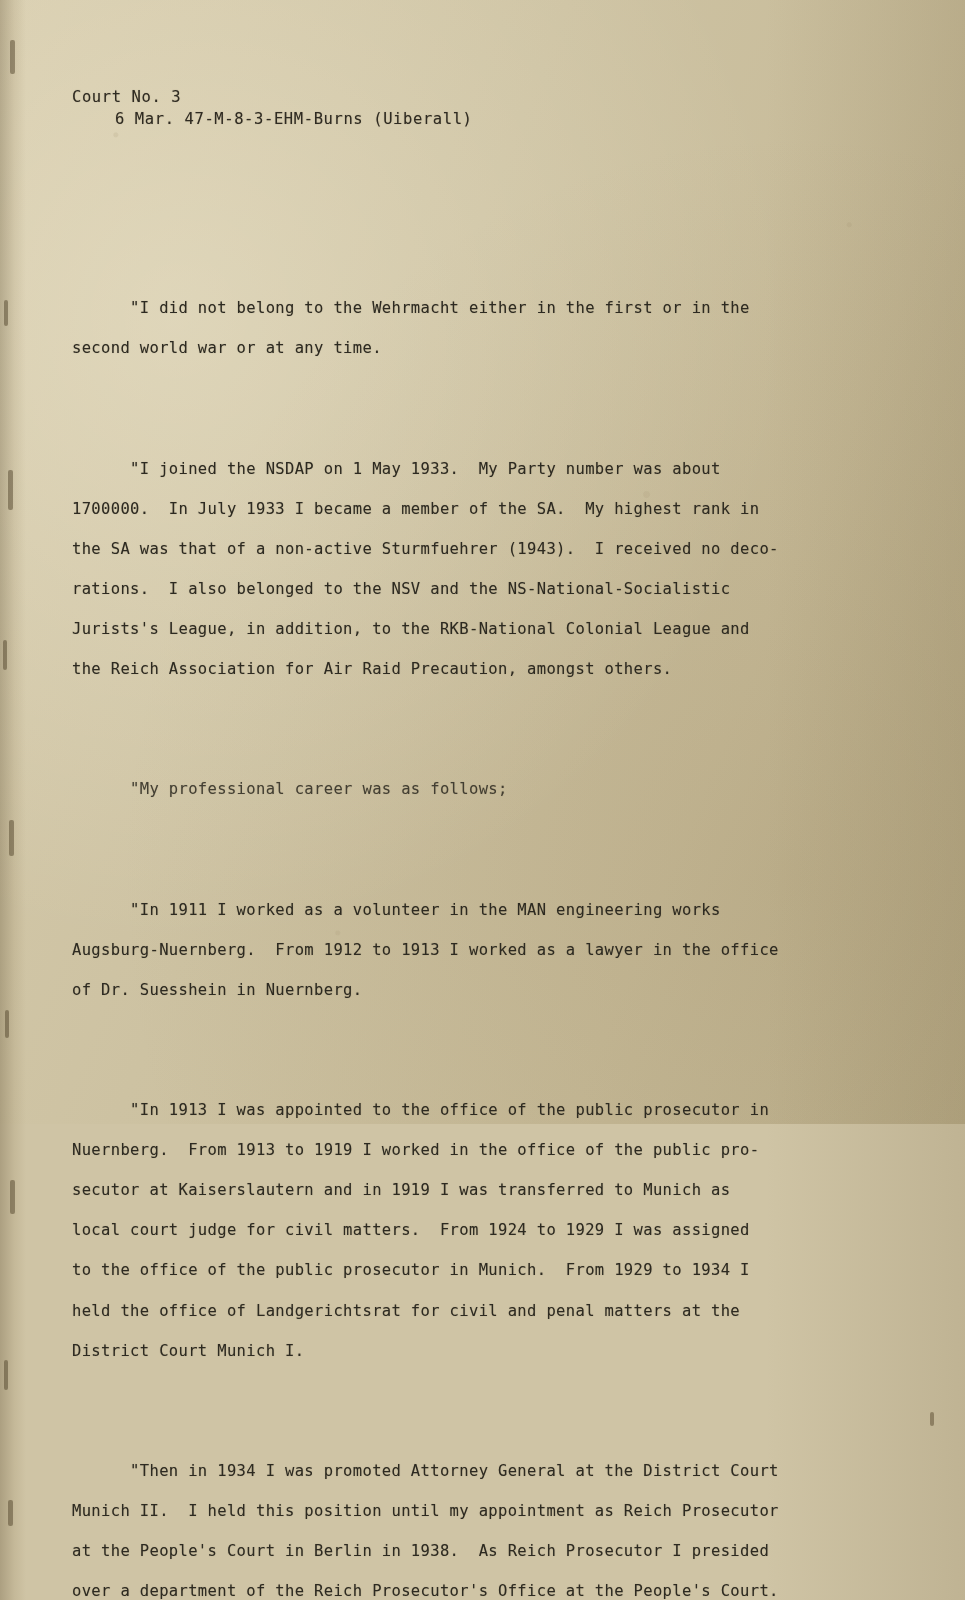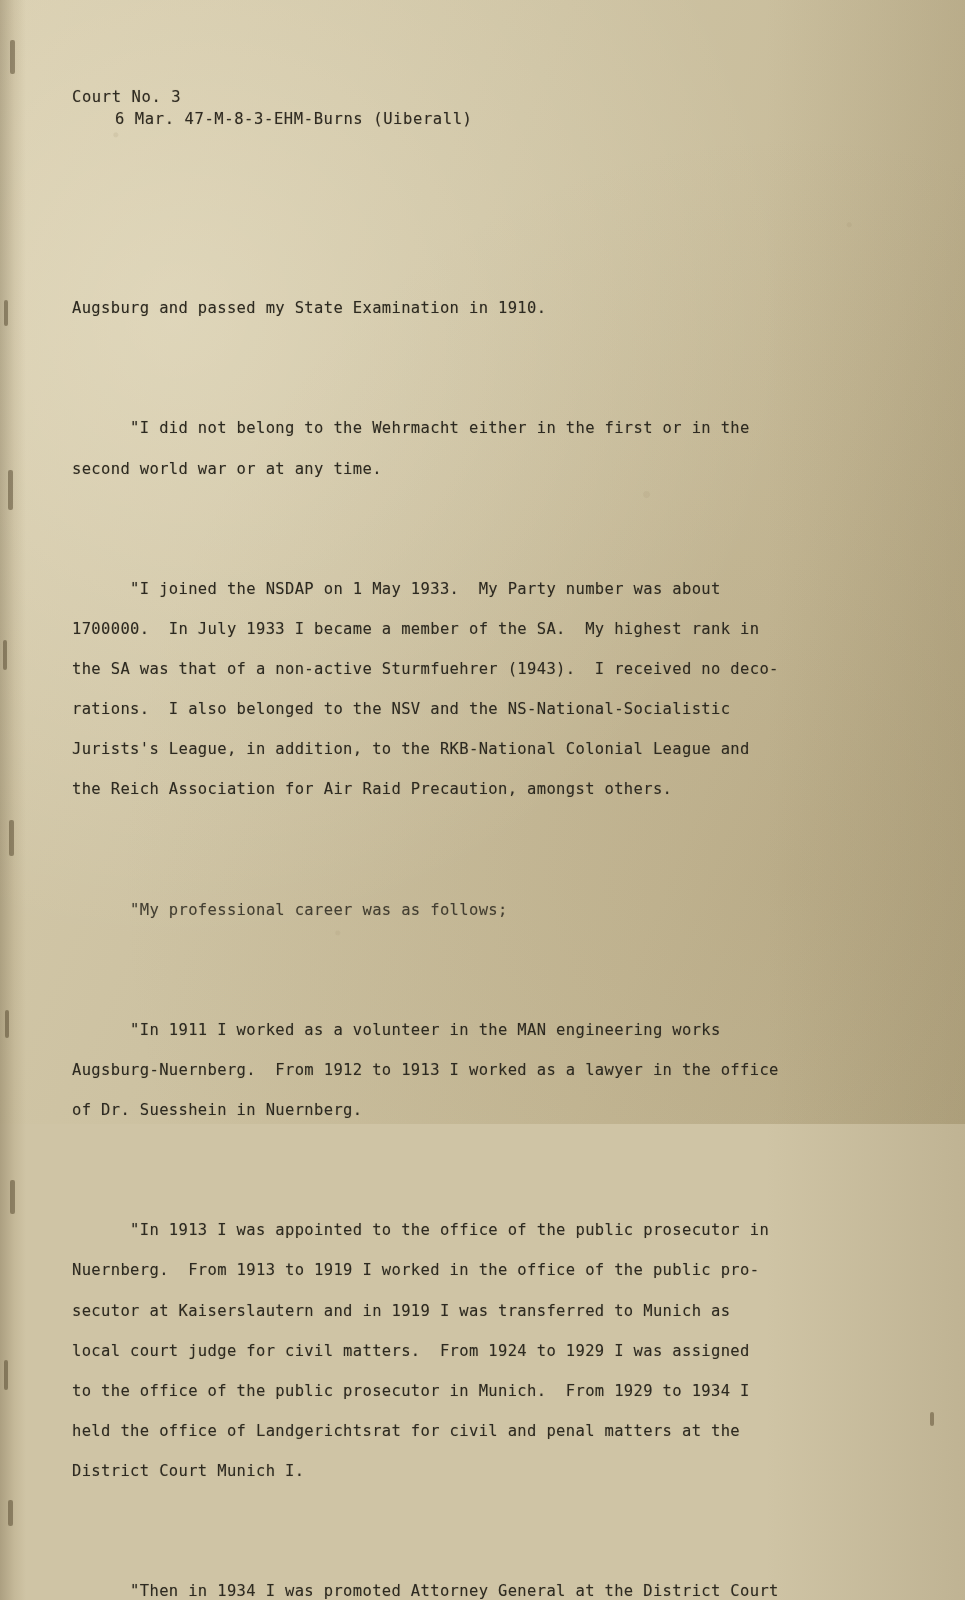--- a/index.html
+++ b/index.html
@@ -125,21 +125,20 @@
     <span style="left:8px; top:1500px; width:5px; height:26px;"></span>
     <span style="left:930px; top:1412px; width:4px; height:14px;"></span>
   </div>
 
   <div id="top-right-shade"></div>
 
   <div class="hdr" id="hdr1">Court No. 3</div>
   <div class="hdr" id="hdr2">6 Mar. 47-M-8-3-EHM-Burns (Uiberall)</div>
 
   <div id="body-text">
-    <p>Augsburg and passed my State Examination in 1910.</p>
     <p>      "I did not belong to the Wehrmacht either in the first or in the
 second world war or at any time.</p>
     <p>      "I joined the NSDAP on 1 May 1933.  My Party number was about
 1700000.  In July 1933 I became a member of the SA.  My highest rank in
 the SA was that of a non-active Sturmfuehrer (1943).  I received no deco-
 rations.  I also belonged to the NSV and the NS-National-Socialistic
 Jurists's League, in addition, to the RKB-National Colonial League and
 the Reich Association for Air Raid Precaution, amongst others.</p>
     <p class="fade1">      "My professional career was as follows;</p>
     <p>      "In 1911 I worked as a volunteer in the MAN engineering works

